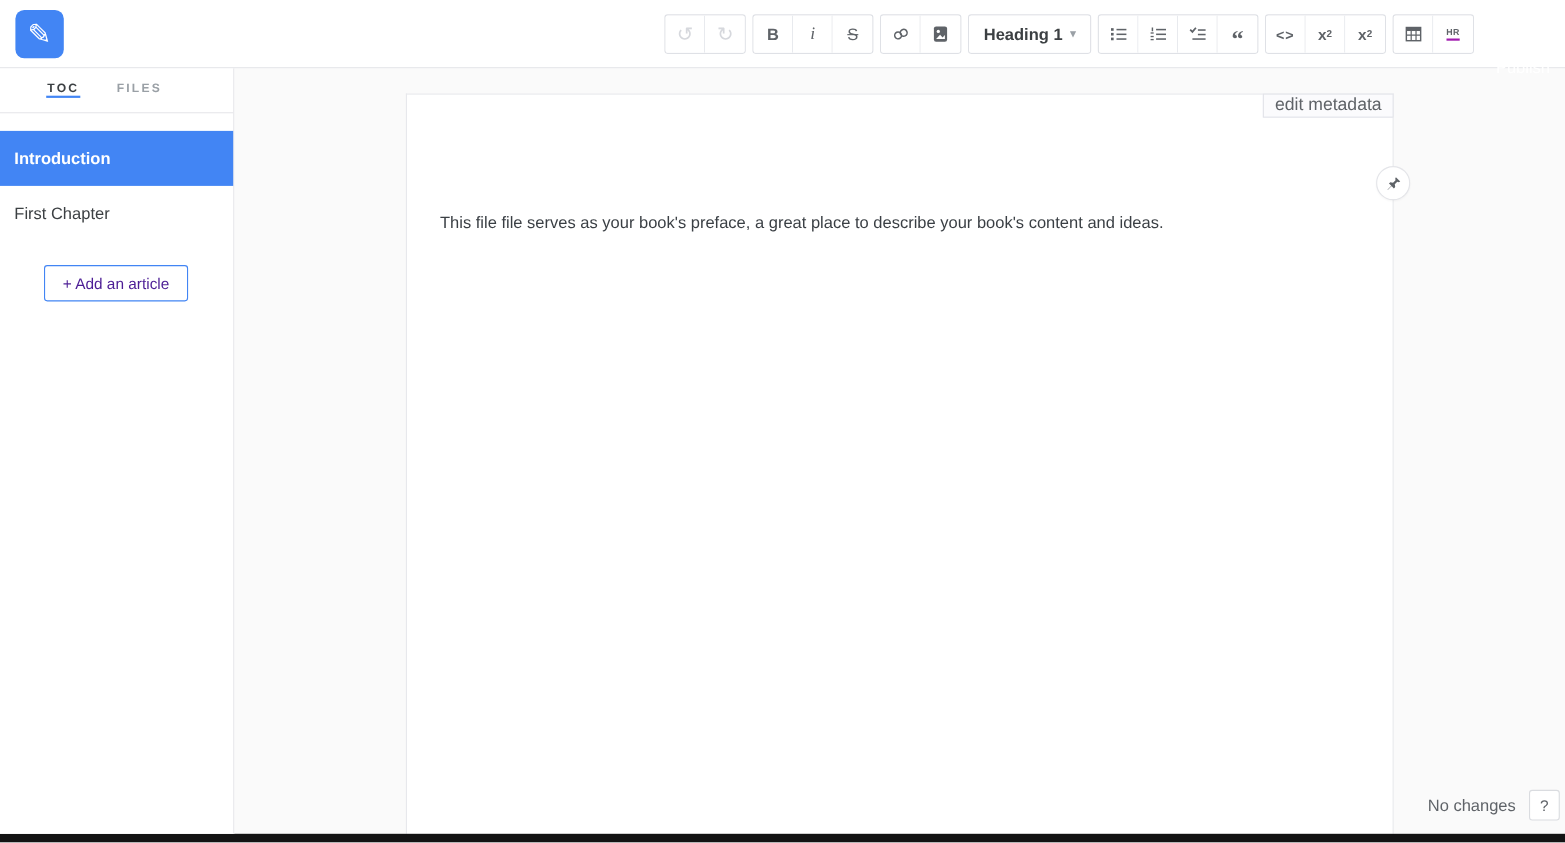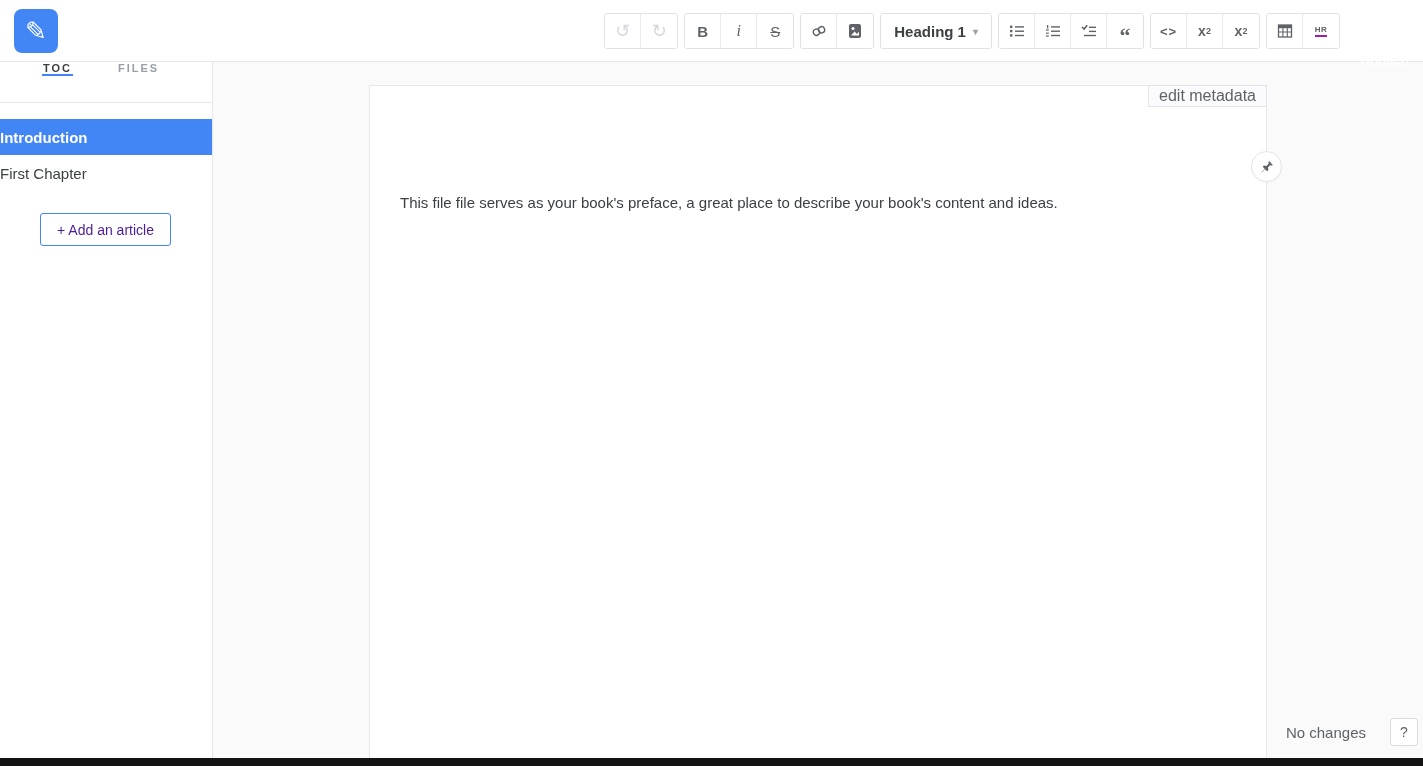--- a/index.html
+++ b/index.html
@@ -66,31 +66,31 @@
     margin-top:40px;
   }
 
   
   .sidebar {
     position:absolute; top:62px; left:0; width:213px; bottom:8px;
     background:#fff; border-right:1px solid #e6e7ea; z-index:2;
   }
   .tabs {
     height:41px; border-bottom:1px solid #e6e7ea; display:flex;
-    align-items:flex-start; padding-left:42px; gap:44px;
+    align-items:center; padding-left:42px; gap:32px;
   }
   .tab {
     display:flex; align-items:center; font-size:11px; font-weight:700;
     letter-spacing:2px; color:#9aa0a6; cursor:pointer; padding:0 1px;
     border-bottom:2px solid transparent;
   }
   .tab.active { color:#3c4043; border-bottom-color:#4285f4; }
   .nav { margin-top:16px; }
   .nav-item {
-    height:36px; display:flex; align-items:center; 
+    height:50px; display:flex; align-items:center; padding-left:13px;
     font-size:15px; color:#3c4043; cursor:pointer;
   }
   .nav-item.selected { background:#4285f4; color:#fff; font-weight:600; }
   .add-article-btn {
     display:block; margin:22px 0 0 40px; width:131px; height:33px;
     background:#fff; border:1px solid #4285f4; border-radius:3px;
     color:#4c1d95; font-size:14px; font-weight:500; cursor:pointer;
     font-family:"Liberation Sans", sans-serif;
   }
 
@@ -114,21 +114,21 @@
     display:flex; align-items:center; justify-content:center; cursor:pointer;
     box-shadow:0 1px 2px rgba(0,0,0,0.04); z-index:3;
   }
   .doc { padding:66px 30px 0 30px; }
   .doc-title { font-size:29px; font-weight:700; color:#282c30; letter-spacing:0.2px; }
   .doc-body { margin-top:40px; font-size:15px; color:#3a3f44; line-height:1.5; }
 
   
   .statusbar {
     position:absolute; right:5px; bottom:12px; display:flex;
-    align-items:center; gap:24px;
+    align-items:center; gap:12px;
   }
   .changes-label { font-size:15px; color:#5f6368; }
   .help-btn {
     width:28px; height:28px; background:#fff; border:1px solid #dadce0;
     border-radius:3px; color:#5f6368; font-size:14px; cursor:pointer;
     font-family:"Liberation Sans", sans-serif;
   }
 
   .bottom-strip {
     position:absolute; left:0; right:0; bottom:0; height:8px; background:#131313;

